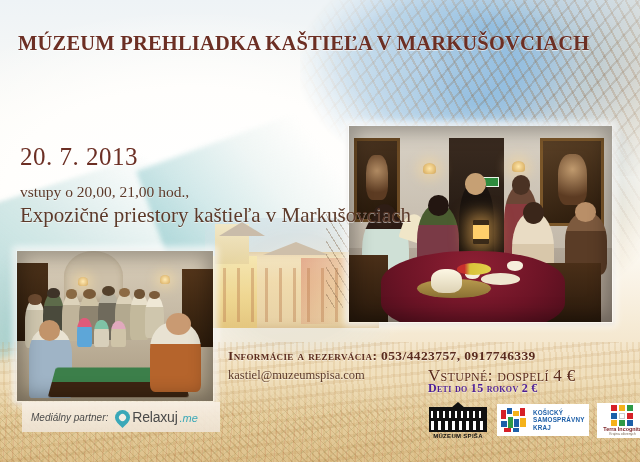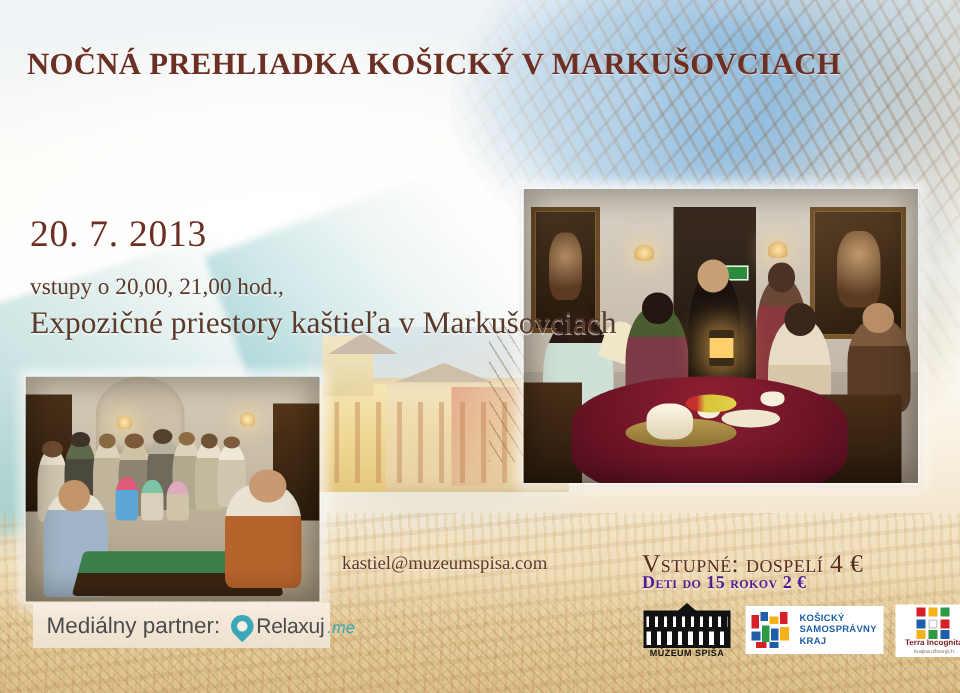--- a/index.html
+++ b/index.html
@@ -215,21 +215,21 @@
     text-shadow:0 1px 0 rgba(255,255,255,.5);
   }
 
   
   .media-strip{
     position:absolute;left:22px;top:402px;width:180px;height:30px;
     background:linear-gradient(180deg,rgba(247,238,226,.95),rgba(238,227,211,.92));
     display:flex;align-items:center;gap:7px;padding:0 9px;
     font-family:"Liberation Sans",sans-serif;
   }
-  .media-label{font-size:15px;color:#4b4b4b;font-family:"Liberation Sans",sans-serif;white-space:nowrap;}
+  .media-label{font-size:10px;color:#4b4b4b;font-family:"Liberation Sans",sans-serif;white-space:nowrap;font-style:italic;}
   .relax{display:flex;align-items:baseline;gap:2px;}
   .pin{
     width:15px;height:15px;border-radius:50% 50% 50% 0;
     transform:rotate(-45deg);background:#3aa8b8;position:relative;
     align-self:center;
   }
   .pin::after{
     content:"";position:absolute;left:4px;top:4px;width:7px;height:7px;
     border-radius:50%;background:#f3eee4;
   }
@@ -369,26 +369,27 @@
 
     <div class="pl-p" style="left:6%;top:52%;width:22%;height:46%;background:linear-gradient(180deg,#e9e3d2 0 16%,#9fb4c6 16%);border-radius:36% 36% 6% 6%;"></div>
     <div class="pl-p" style="left:11%;top:46%;width:11%;height:14%;background:#c2946a;border-radius:50%;"></div>
 
     <div class="pl-table"></div>
     <div class="pl-man"></div>
     <div class="pl-head"></div>
     <div class="photo-vig"></div>
   </div>
 
-  <div class="title">NOČNÁ PREHLIADKA KOŠICKÝ V MARKUŠOVCIACH</div>
+  <div class="title">MÚZEUM PREHLIADKA KAŠTIEĽA V MARKUŠOVCIACH</div>
 
   <div class="date">20. 7. 2013</div>
   <div class="times">vstupy o 20,00, 21,00 hod.,</div>
   <div class="place">Expozičné priestory kaštieľa v Markušovciach</div>
 
+  <div class="info-head">Informácie a rezervácia: 053/4423757, 0917746339</div>
   <div class="email">kastiel@muzeumspisa.com</div>
   <div class="price1">Vstupné: dospelí 4 €</div>
   <div class="price2">Deti do 15 rokov 2 €</div>
 
   <div class="media-strip">
     <span class="media-label">Mediálny partner:</span>
     <span class="relax">
       <span class="pin"></span>
       <span class="relax-name">Relaxuj</span>
       <span class="relax-me">.me</span>

